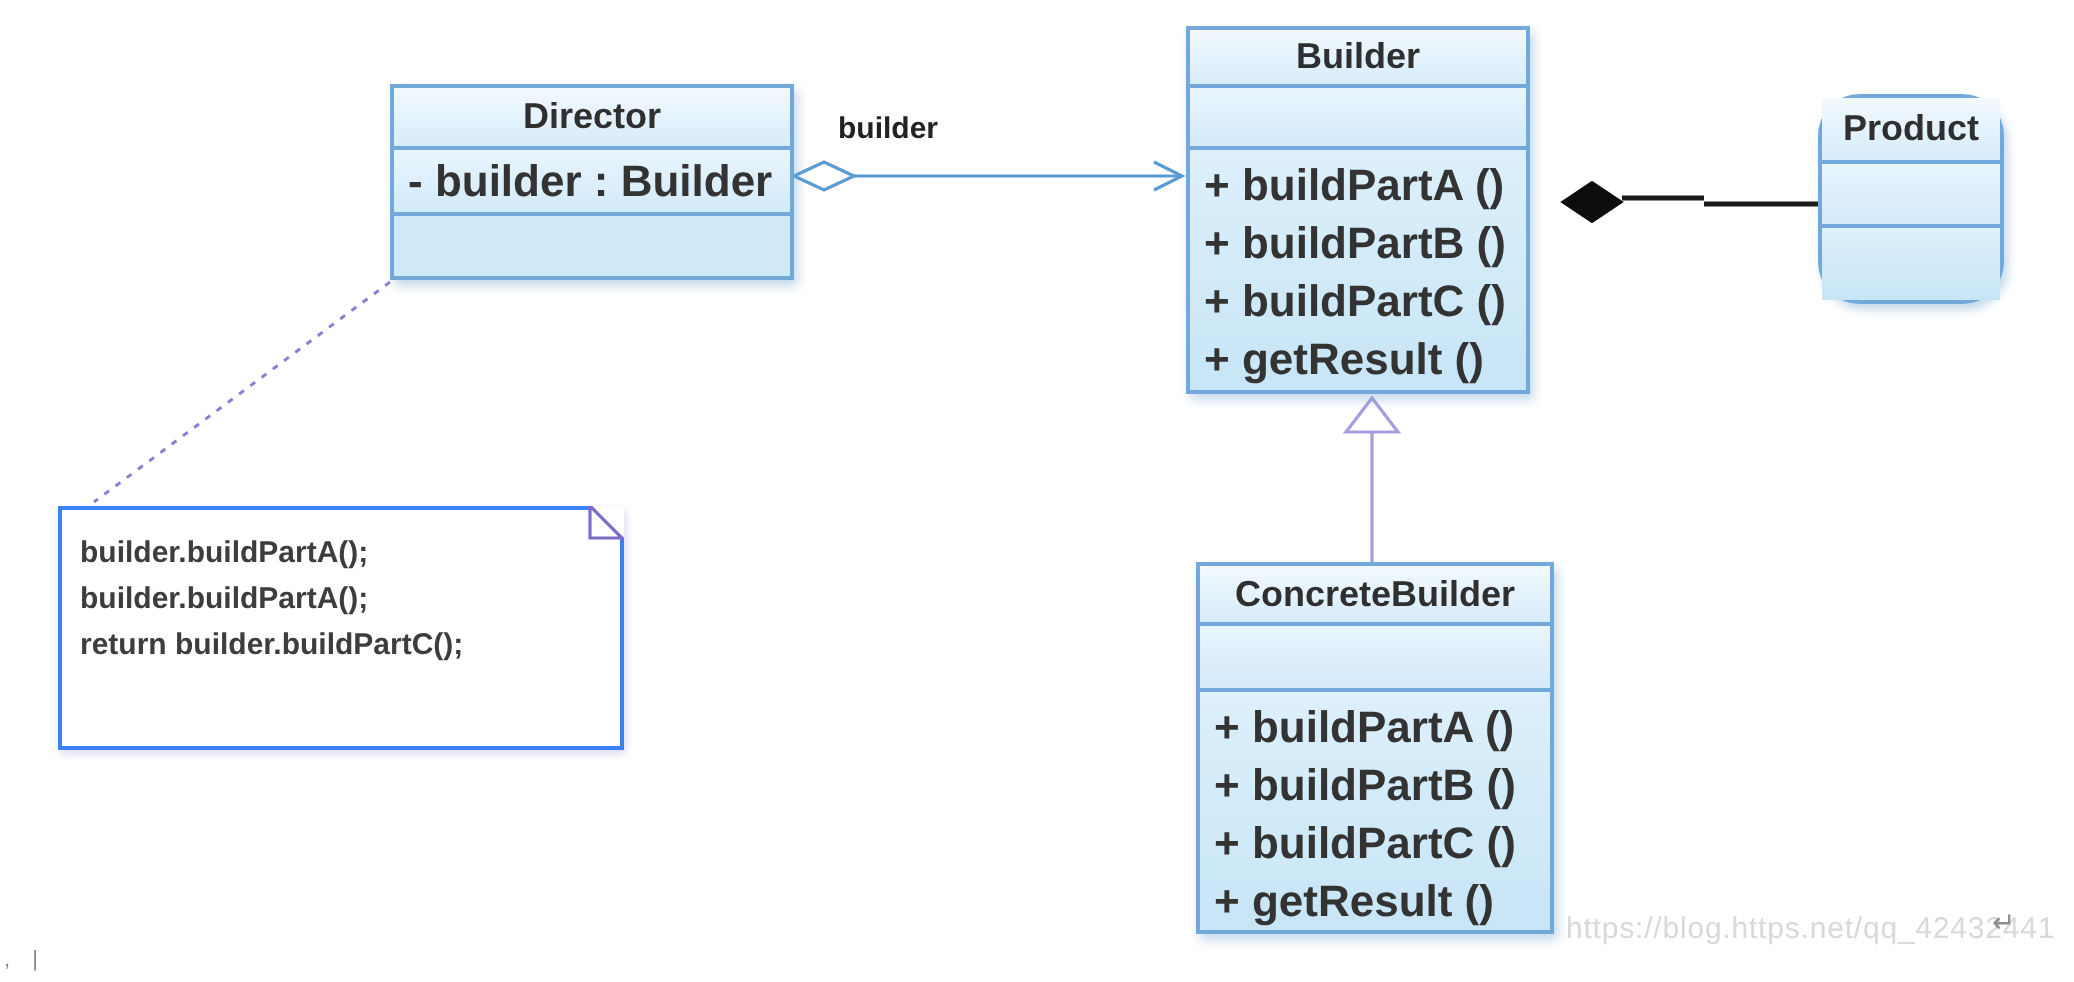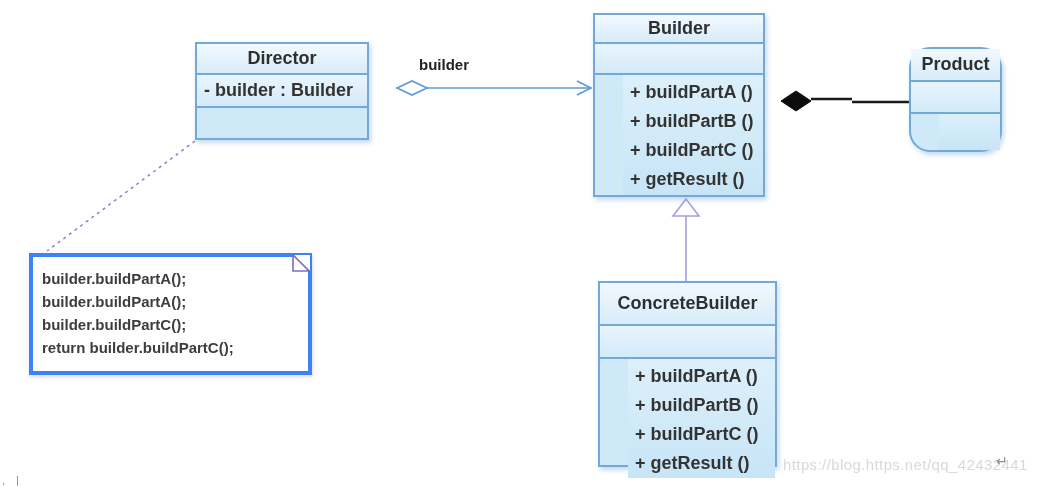--- a/index.html
+++ b/index.html
@@ -31,55 +31,54 @@
   .uml-section-attrs {
     flex: 0 0 auto;
     border-bottom: 2px solid #72a9da;
     background: linear-gradient(180deg, #e9f5fd 0%, #d3eaf9 100%);
     display: flex; flex-direction: column; justify-content: center;
   }
   .uml-section-methods {
     flex: 1 1 auto;
     background: linear-gradient(180deg, #ddf0fb 0%, #c7e5f6 100%);
     padding: 3px 0 0 0;
-    margin-left: 28px;
   }
   .uml-member {
-    font-size: 18px; font-weight: bold; color: #333333;
+    font-size: 22px; font-weight: bold; color: #333333;
     padding: 0 7px; white-space: nowrap;
   }
 
-  #class-director { left: 195px; top: 42px; width: 174px; height: 98px; }
+  #class-director { left: 195px; top: 42px; width: 202px; height: 98px; }
   #class-director .uml-title { height: 31px; }
   #class-director .uml-section-attrs { height: 33px; }
   #class-director .uml-section-methods .uml-member { line-height: 27px; }
 
   #class-builder { left: 593px; top: 13px; width: 172px; height: 184px; }
   #class-builder .uml-title { height: 29px; }
   #class-builder .uml-section-attrs { height: 31px; }
   #class-builder .uml-section-methods .uml-member { line-height: 29px; }
 
   #class-product { left: 909px; top: 47px; width: 93px; height: 105px; border-radius: 21px; }
   #class-product .uml-title { height: 33px; }
   #class-product .uml-section-attrs { height: 32px; }
 
   #class-concretebuilder { left: 598px; top: 281px; width: 179px; height: 186px; }
-  #class-concretebuilder .uml-title { height: 43px; }
+  #class-concretebuilder .uml-title { height: 30px; }
   #class-concretebuilder .uml-section-attrs { height: 33px; }
   #class-concretebuilder .uml-section-methods .uml-member { line-height: 29px; }
 
   .assoc-label {
     position: absolute; left: 419px; top: 56px; z-index: 3;
     font-size: 15px; font-weight: 600; color: #222222; white-space: nowrap;
   }
 
   .uml-note {
     position: absolute; left: 29px; top: 253px; width: 283px; height: 122px; z-index: 2;
     background: #ffffff;
-    border: 4px solid #3b82f6;
+    border: 2px solid #3b82f6;
     padding: 10px 8px 0 9px;
     box-shadow: 1px 2px 4px rgba(130,140,200,.30);
   }
   .note-line {
     font-size: 15px; font-weight: bold; color: #3d3d3d;
     line-height: 23px; white-space: nowrap;
   }
   .note-fold { position: absolute; top: -2px; right: -2px; width: 20px; height: 20px; }
 
   .watermark {
@@ -152,21 +151,20 @@
 
   <div class="assoc-label">builder</div>
 
   <div class="uml-note">
     <svg class="note-fold" viewBox="0 0 20 20">
       <polygon points="3,-1 21,-1 21,17" fill="#ffffff"></polygon>
       <polygon points="3,0 19,16 3,16" fill="#ffffff" stroke="#7c6bc7" stroke-width="1.6"></polygon>
     </svg>
     <div class="note-line">builder.buildPartA();</div>
     <div class="note-line">builder.buildPartA();</div>
-    <div class="note-line">builder.buildPartC();</div>
     <div class="note-line">return builder.buildPartC();</div>
   </div>
 
   <div class="watermark">https://blog.https.net/qq_42432441</div>
   <div class="return-mark">↵</div>
 
   <div class="corner-artifact">, |</div>
 
 </div>
 

